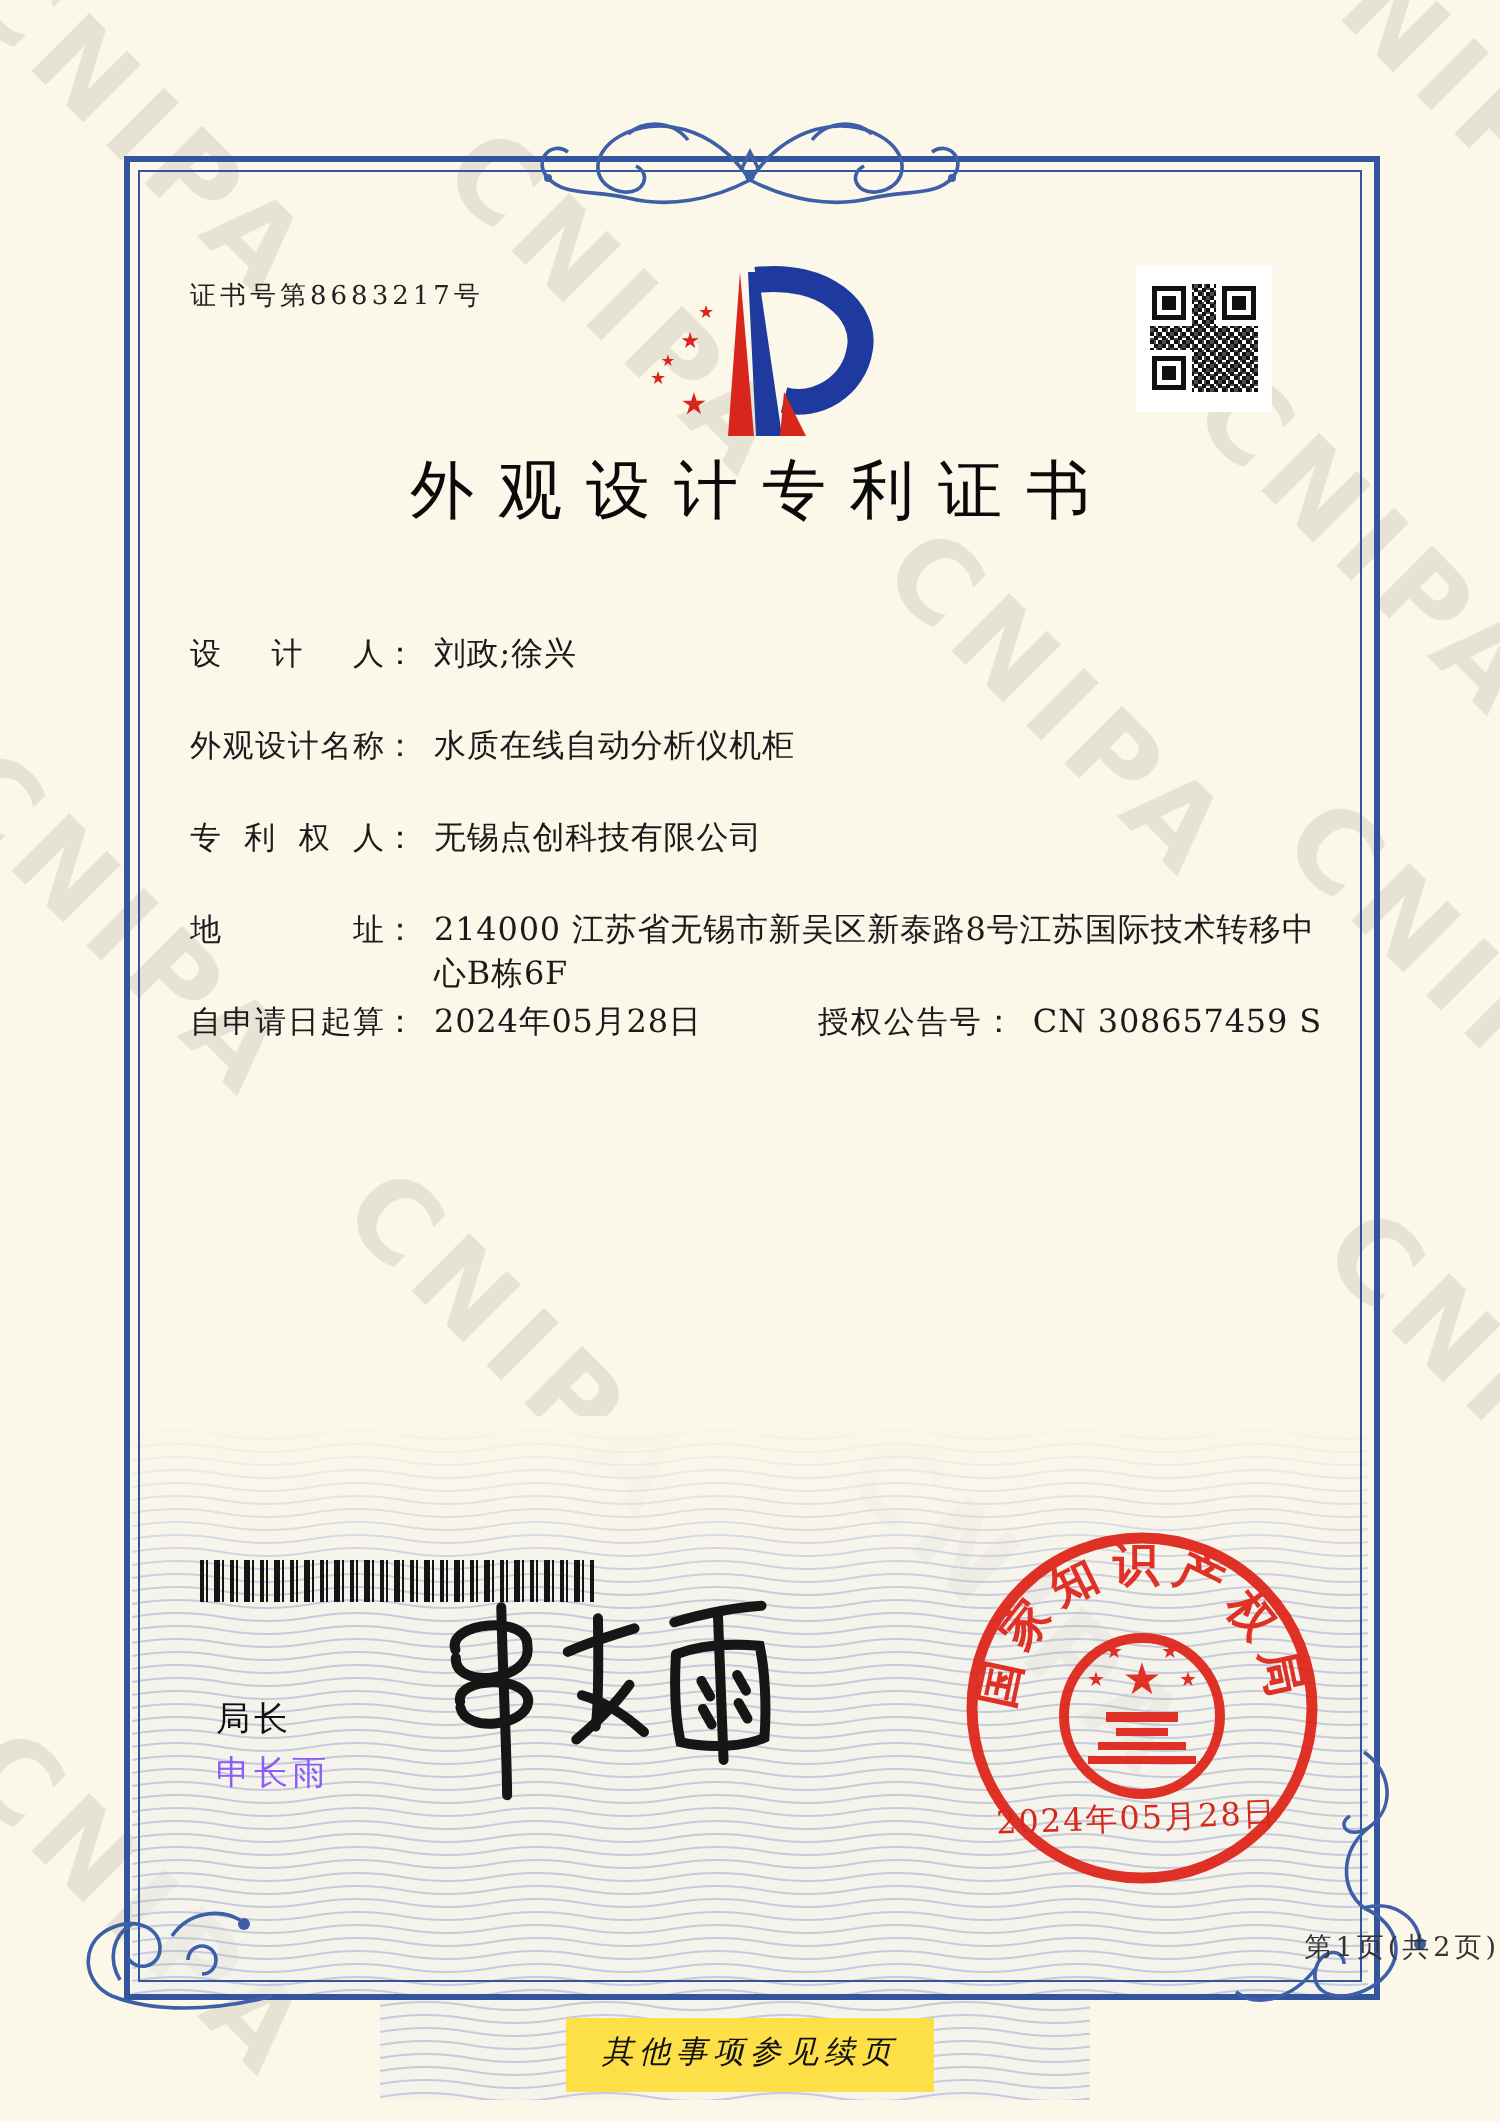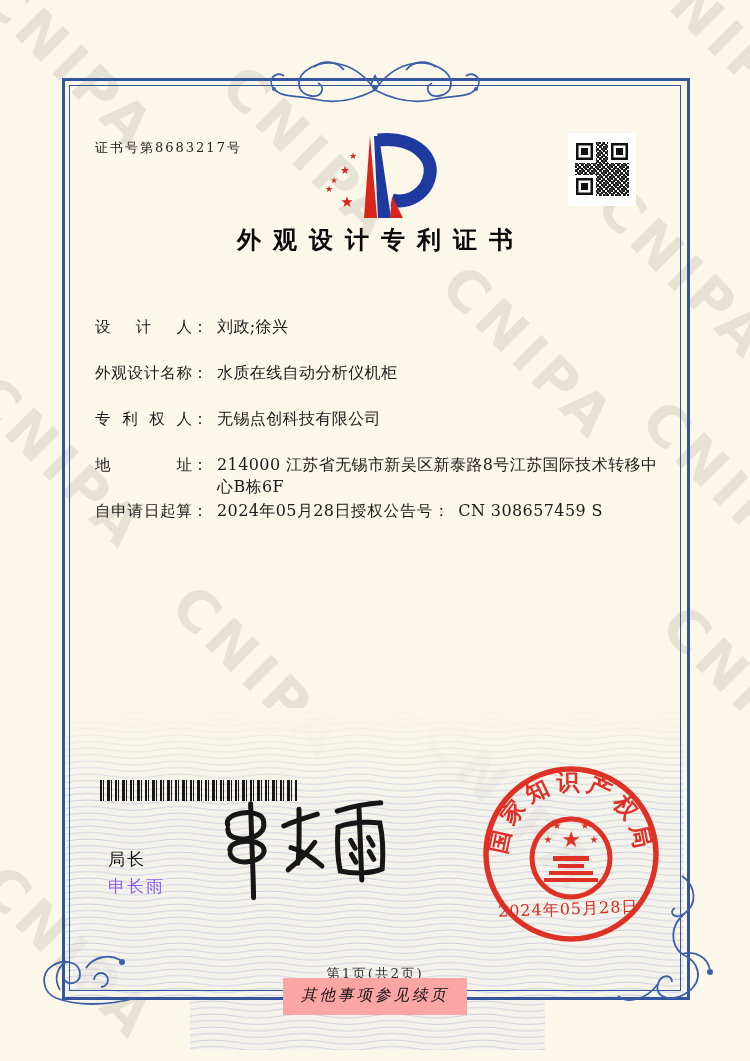--- a/index.html
+++ b/index.html
@@ -14,54 +14,54 @@
       border:3px solid #34549E;z-index:4;pointer-events:none;}
   .frame-inner{position:absolute;left:69px;top:85px;width:610px;height:904px;
       border:1px solid #34549E;z-index:4;pointer-events:none;}
   .orn{position:absolute;z-index:5;pointer-events:none;}
   
   .certno{position:absolute;left:95px;top:139px;z-index:5;font-size:13px;letter-spacing:2px;color:#222;}
   .logo{position:absolute;left:308px;top:126px;z-index:5;}
   .qrbox{position:absolute;left:568px;top:133px;width:68px;height:73px;background:#fff;z-index:5;}
   .qrbox svg{display:block;margin:9px auto 0;}
   .title{position:absolute;left:0;right:0;top:224px;z-index:5;text-align:center;
-      font-size:24px;font-weight:700;letter-spacing:12px;padding-left:12px;color:#0a0a0a;}
+      font-size:32px;font-weight:400;letter-spacing:12px;padding-left:12px;color:#0a0a0a;}
   
   .fields{position:absolute;left:95px;top:316px;width:560px;z-index:5;font-size:16px;line-height:22px;}
   .row{margin-bottom:24px;white-space:nowrap;}
   .lbl{display:inline-block;width:97px;text-align:justify;text-align-last:justify;vertical-align:top;font-size:15.5px;}
   .colon{margin-right:9px;}
   .val{letter-spacing:0.4px;}
   .addr{margin-bottom:2px;}
   .addr .val{display:inline-block;width:448px;white-space:normal;vertical-align:top;line-height:22px;}
-  .lbl2{letter-spacing:1px;font-size:15.5px;}
+  .lbl2{margin-left:58px;letter-spacing:1px;font-size:15.5px;}
   
   .paras{position:absolute;left:95px;top:620px;width:562px;z-index:5;}
   .paras p{margin:0 0 6px;font:italic 15.5px/22px "DejaVu Serif",serif;
       text-align:justify;text-indent:2em;color:#222;}
   
   .wavy{position:absolute;left:66px;top:708px;z-index:2;}
   .wavy2{position:absolute;left:190px;top:1000px;z-index:2;}
   
   .barcode{position:absolute;left:100px;top:780px;width:198px;height:21px;z-index:5;
      background:repeating-linear-gradient(90deg,#151515 0px,#151515 2px,rgba(0,0,0,0) 2px,rgba(0,0,0,0) 3px,
        #151515 3px,#151515 4px,rgba(0,0,0,0) 4px,rgba(0,0,0,0) 7px,#151515 7px,#151515 10px,
        rgba(0,0,0,0) 10px,rgba(0,0,0,0) 11px,#151515 11px,#151515 12px,rgba(0,0,0,0) 12px,rgba(0,0,0,0) 15px);}
   .sig-title{position:absolute;left:108px;top:848px;z-index:5;font:500 17px "DejaVu Sans",sans-serif;letter-spacing:2px;color:#111;text-align:center;}
   .sig-name{position:absolute;left:108px;top:875px;z-index:5;font:500 17px "DejaVu Sans",sans-serif;letter-spacing:2px;color:#8b5cf6;}
   .signature{position:absolute;left:215px;top:795px;z-index:5;transform:rotate(-3deg);}
   
   .seal{position:absolute;left:480px;top:763px;z-index:6;opacity:0.93;}
   .seal-date{position:absolute;left:498px;top:899px;width:160px;z-index:7;
      font-size:16px;color:#D5291D;letter-spacing:1px;transform:rotate(-2deg);}
   
-  .page-no{position:absolute;left:0;right:0;top:965px;z-index:5;text-align:center;
+  .page-no{position:absolute;left:0;right:0;top:965px;z-index:5;text-align:right;
      font-size:13.5px;letter-spacing:2px;color:#333;}
-  .note-box{position:absolute;left:50%;top:978px;transform:translateX(-50%);z-index:5;
-     background:#fca5a5;padding:7px 18px 9px;}
+  .note-box{position:absolute;left:50%;top:1009px;transform:translateX(-50%);z-index:5;
+     background:#fde047;padding:7px 18px 9px;}
   .note-box span{font:italic 15.5px "DejaVu Serif",serif;letter-spacing:3px;color:#111;}
 </style>
 </head>
 <body>
 
 <div class="page">
 
   <div class="wm" style="left:-40px;top:30px">CNIPA</div>
   <div class="wm" style="left:615px;top:5px">CNIPA</div>
   <div class="wm" style="left:200px;top:120px">CNIPA</div>

